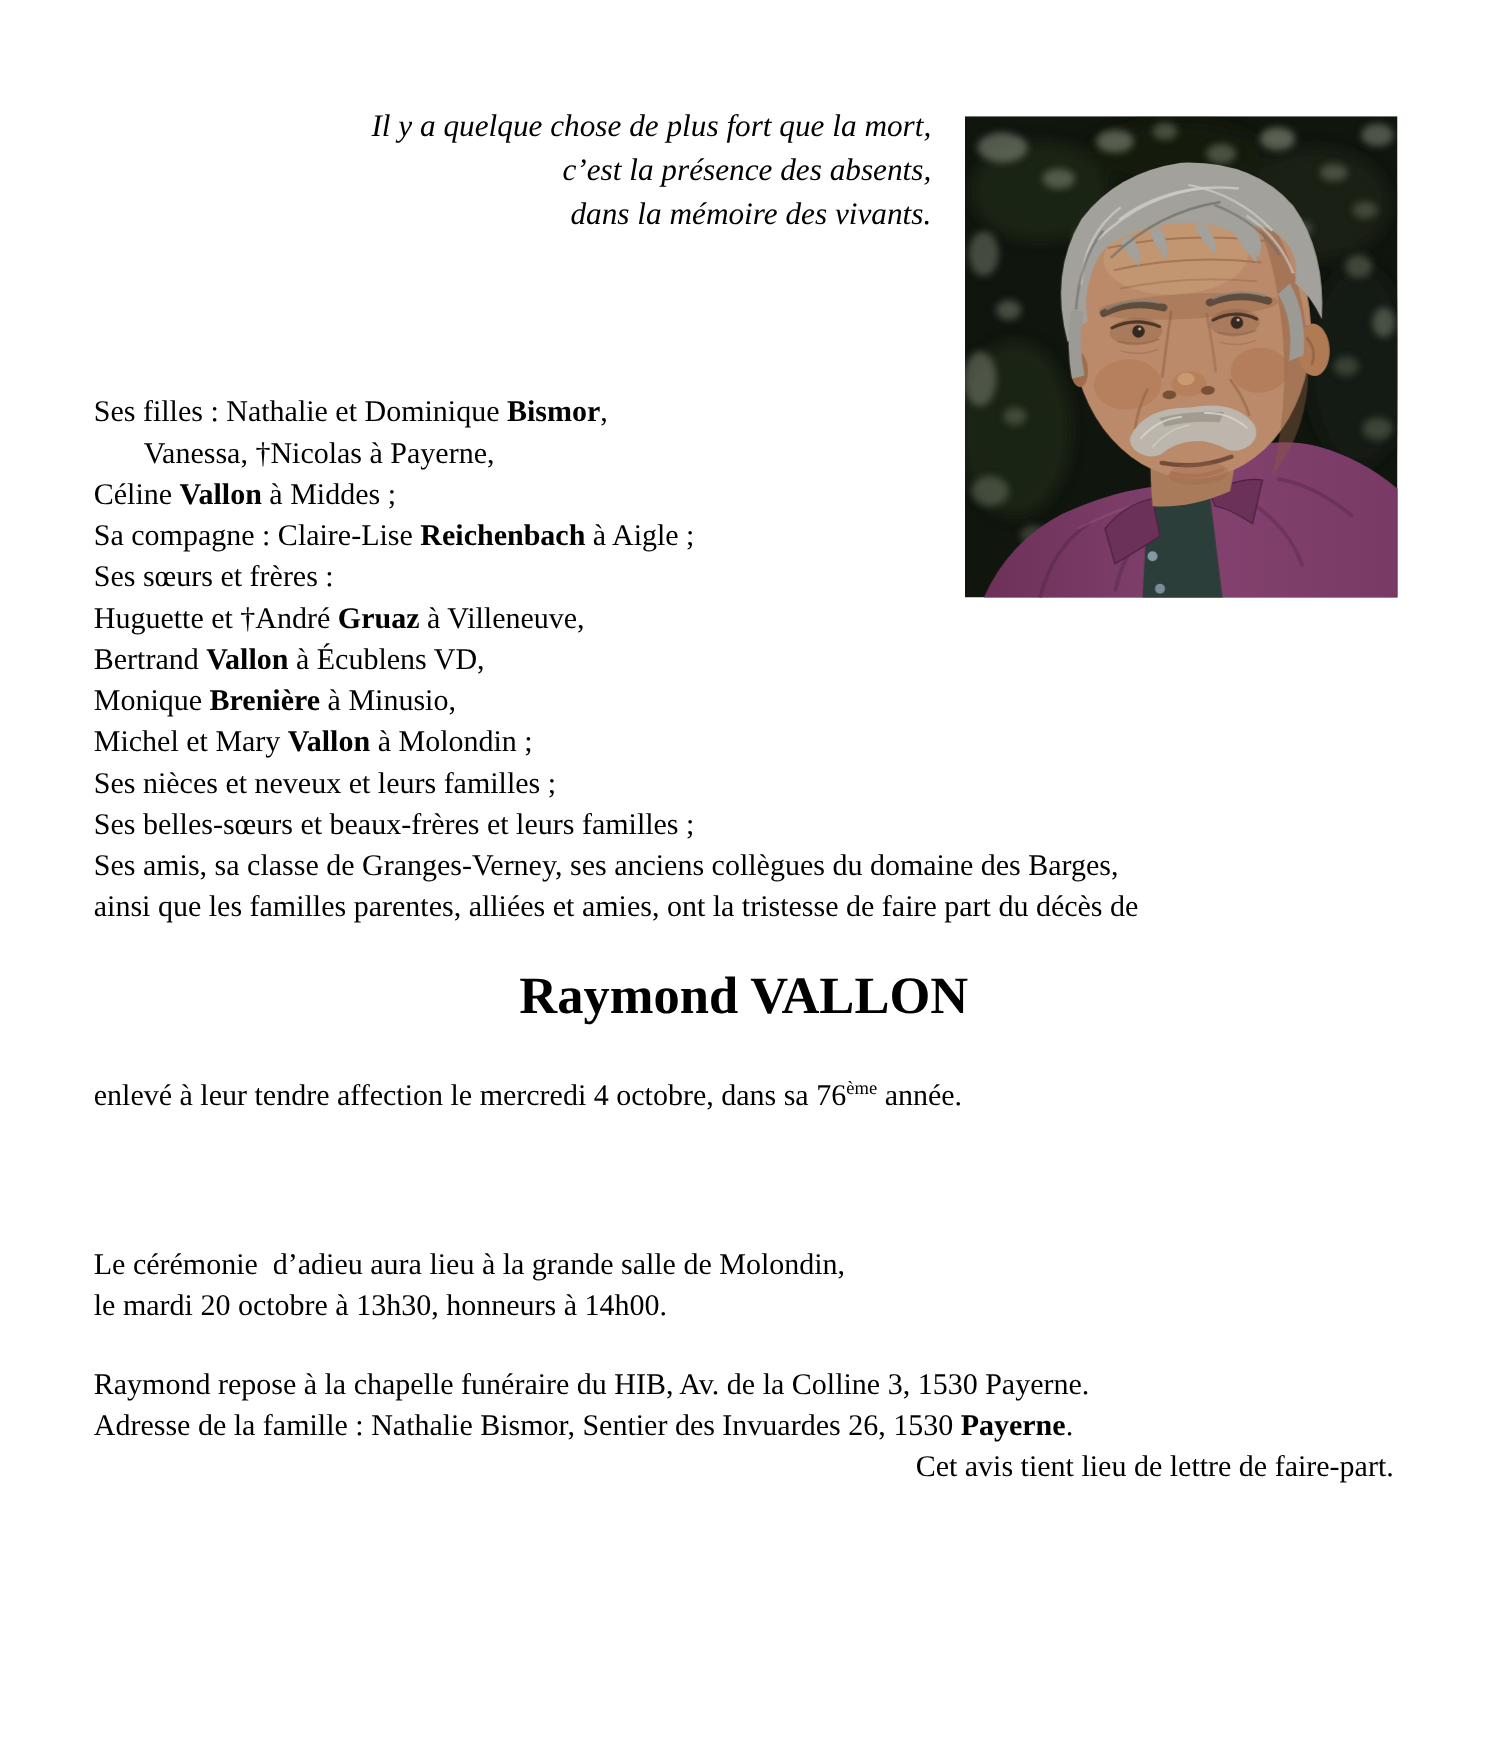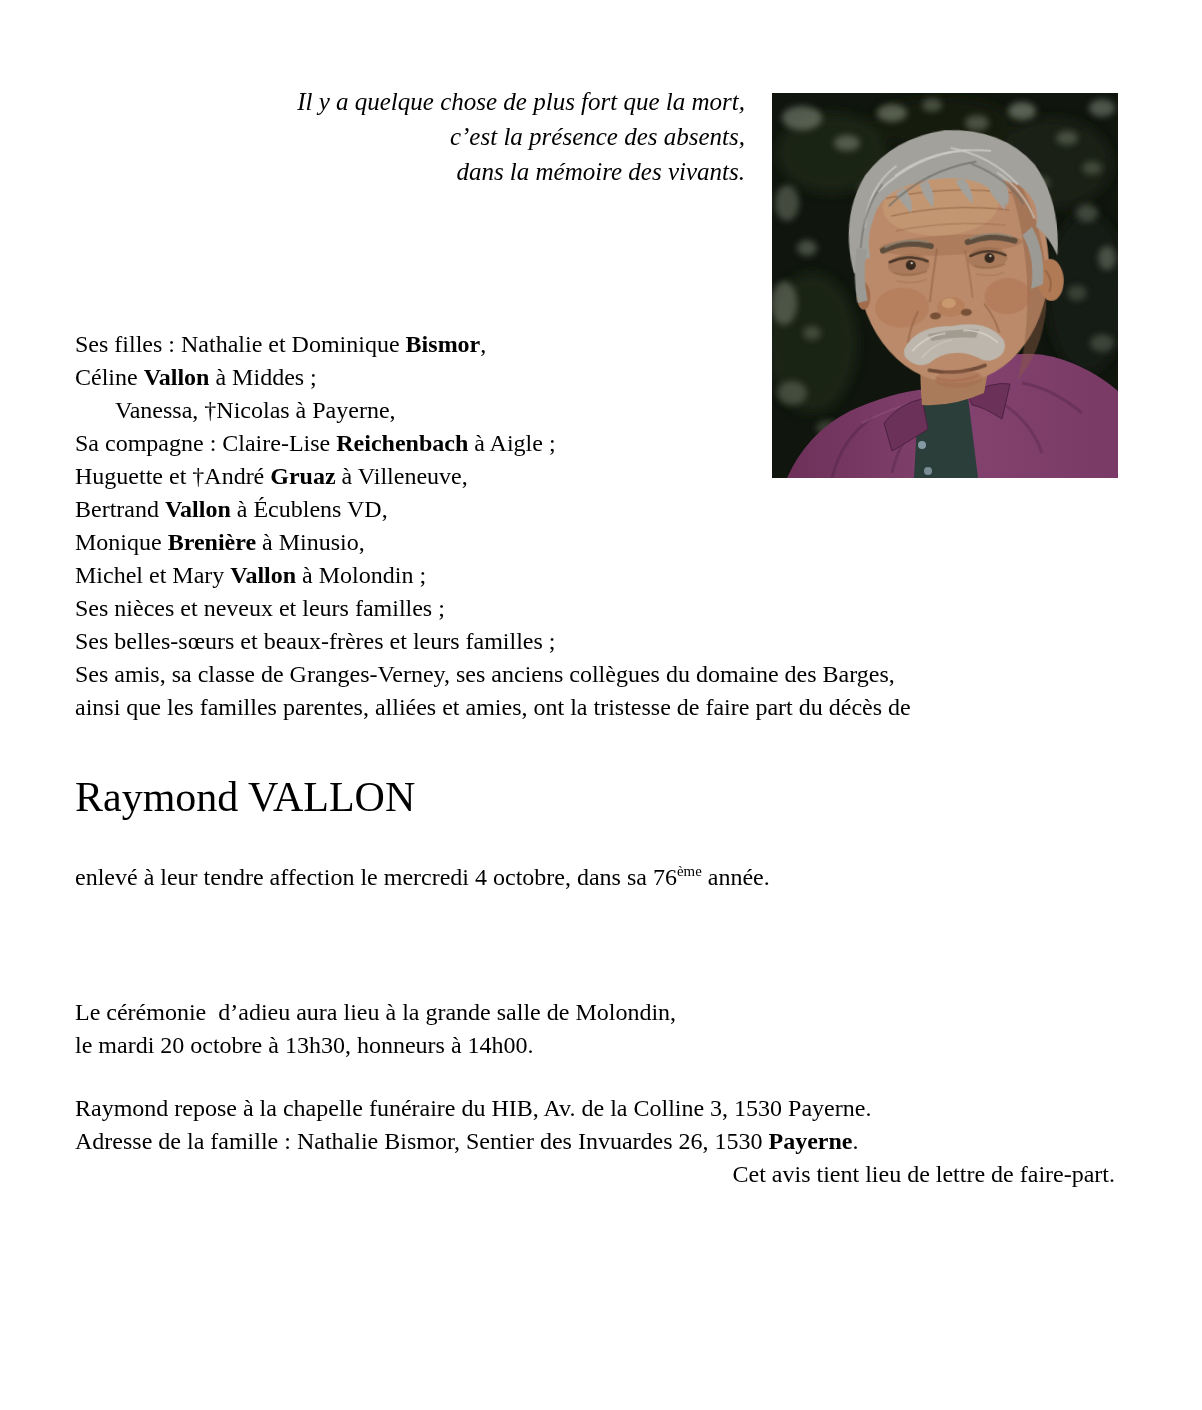--- a/index.html
+++ b/index.html
@@ -30,36 +30,36 @@
     height: 385px;
   }
   .photo-frame svg { display: block; width: 100%; height: 100%; }
   .textblock {
     position: absolute;
     left: 75px;
     width: 1040px;
     font-size: 24px;
     line-height: 33px;
   }
-  .family   { top: 328px; }
+  .family   { top: 314px; }
   .tribute  { top: 861px; }
   .ceremony { top: 996px; }
   .repose   { top: 1092px; }
   .line { white-space: pre; }
   .line.indent { padding-left: 40px; }
   .line.center { text-align: right; }
   .title {
     position: absolute;
     top: 772px;
     left: 75px;
     width: 1040px;
     margin: 0;
-    text-align: left;
+    text-align: center;
     font-size: 42px;
-    font-weight: normal;
+    font-weight: bold;
     line-height: 1.2;
     white-space: pre;
   }
   sup { font-size: 62%; line-height: 0; margin-top: 28px; }
   .seg-b { font-weight: bold; }
 </style>
 </head>
 <body>
 
 <div class="page">
@@ -207,23 +207,24 @@
           <path d="M120,110 Q160,75 210,70" stroke="#6e6d68" stroke-width="2" fill="none" opacity="0.7"></path>
           <path d="M90,150 Q95,110 115,88" stroke="#6e6d68" stroke-width="2" fill="none" opacity="0.6"></path>
           <path d="M255,115 Q240,88 205,72" stroke="#6e6d68" stroke-width="2" fill="none" opacity="0.6"></path>
         </g>
       </g>
     </svg>
   </div>
 
   <div class="textblock family">
       <div class="line"><span>Ses filles : Nathalie et Dominique </span><span class="seg-b">Bismor</span><span>,</span></div>
+      <div class="line indent"><span>Vanessa, †Nicolas à Payerne,</span></div>
       <div class="line"><span>Céline </span><span class="seg-b">Vallon</span><span> à Middes ;</span></div>
-      <div class="line indent"><span>Vanessa, †Nicolas à Payerne,</span></div>
       <div class="line"><span>Sa compagne : Claire-Lise </span><span class="seg-b">Reichenbach</span><span> à Aigle ;</span></div>
+      <div class="line"><span>Ses sœurs et frères :</span></div>
       <div class="line"><span>Huguette et †André </span><span class="seg-b">Gruaz</span><span> à Villeneuve,</span></div>
       <div class="line"><span>Bertrand </span><span class="seg-b">Vallon</span><span> à Écublens VD,</span></div>
       <div class="line"><span>Monique </span><span class="seg-b">Brenière</span><span> à Minusio,</span></div>
       <div class="line"><span>Michel et Mary </span><span class="seg-b">Vallon</span><span> à Molondin ;</span></div>
       <div class="line"><span>Ses nièces et neveux et leurs familles ;</span></div>
       <div class="line"><span>Ses belles-sœurs et beaux-frères et leurs familles ;</span></div>
       <div class="line"><span>Ses amis, sa classe de Granges-Verney, ses anciens collègues du domaine des Barges,</span></div>
       <div class="line"><span>ainsi que les familles parentes, alliées et amies, ont la tristesse de faire part du décès de</span></div>
     </div>
 

